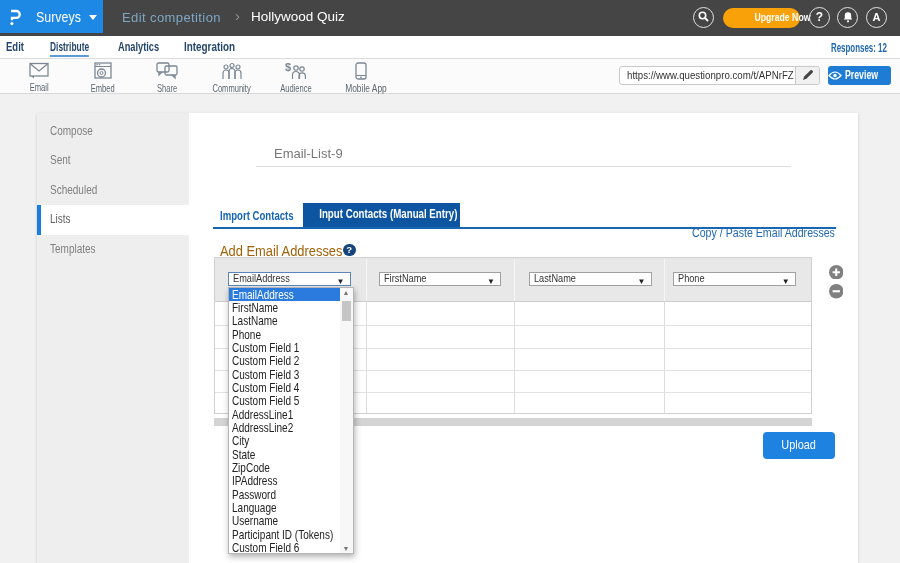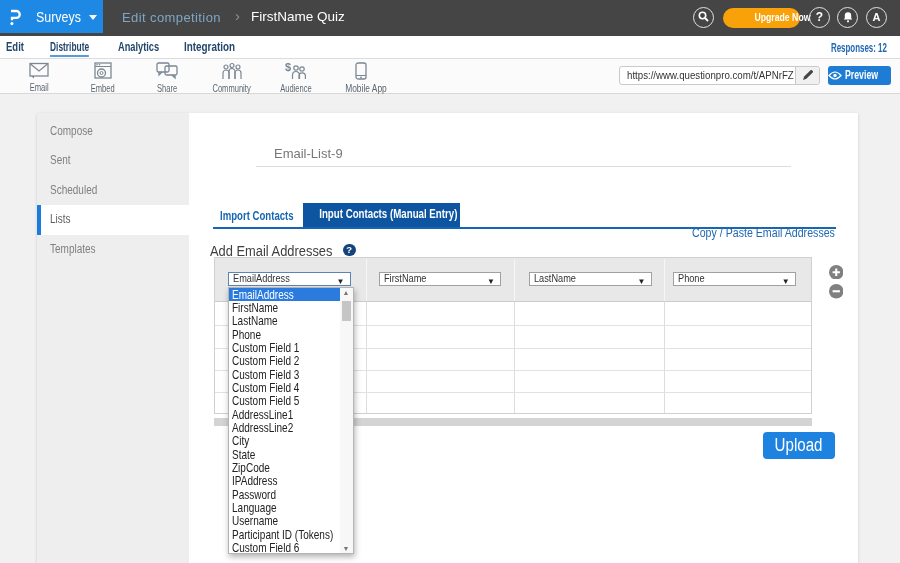--- a/index.html
+++ b/index.html
@@ -39,21 +39,21 @@
 #sidebar { left:0; top:0; width:152px; height:450px; background:#eeeeee; }
 .sitem { position:absolute; left:0; width:152px; height:29.5px; font-size:12.5px; color:#808080; line-height:29.5px; padding-left:13px; }
 .sitem.active { background:#fff; color:#606060; border-left:4px solid #1b7ce0; padding-left:9px; }
 
 
 #title { left:237px; top:32.5px; font-size:13px; color:#777; }
 #titleline { left:219px; top:53px; width:535px; height:0; border-bottom:1px solid #ddd; }
 #tabs-inactive { left:183px; top:96px; font-size:12px; font-weight:bold; color:#1766b3; }
 #tab-active { left:266px; top:90px; width:157px; height:23.5px; background:#0d55a0; color:#fff; font-size:12px; font-weight:bold; line-height:23.5px; text-align:center; }
 #tabline { left:176px; top:114px; width:623px; height:2px; background:#1766b3; }
-#addemail { left:173px; top:129.5px; font-size:14px; color:#404040;text-align:right; }
+#addemail { left:183px; top:129.5px; font-size:14px; color:#a16207;text-align:right; }
 #qbadge { left:306px; top:130.5px; width:12.5px; height:12.5px; background:#15447c; border-radius:50%; color:#fff; font-size:9.5px; font-weight:bold; text-align:center; line-height:12.5px; }
 #copypaste { left:655px; top:113px; font-size:12.5px; color:#2268b2; }
 
 
 #tbl { left:176.5px; top:144px; width:598px; height:157px; border:1px solid #d0d0d0; background:#fff; }
 #thead { position:absolute; left:0; top:0; width:596px; height:44px; background:#e8e8e8; border-bottom:1px solid #ccc; }
 .vline { position:absolute; top:44px; width:1px; height:111px; background:#ddd; }
 .vlineh { position:absolute; top:1px; width:1px; height:42px; background:#f6f6f6; }
 .hline { position:absolute; left:0; width:596px; height:1px; background:#e2e2e2; }
 .selbox { position:absolute; top:13.5px; width:122.5px; height:14px; background:#fff; border:1px solid #a0a0a0; font-size:10px; color:#333; line-height:11.5px; padding-left:4px; }
@@ -64,37 +64,37 @@
 
 
 #dd { left:190.5px; top:173.5px; width:126px; height:267px; background:#fff; border:1px solid #b5b5b5; box-shadow:1px 3px 6px rgba(0,0,0,.3); z-index:5; }
 .ddi { height:13.35px; line-height:13.4px; font-size:13px; color:#222; padding-left:3.5px; white-space:nowrap; }
 .ddi > span { display:inline-block; transform:scaleX(.77); transform-origin:0 50%; }
 .ddi.sel { background:#2b7bdf; color:#fff; }
 #ddsb { position:absolute; right:0; top:0; width:13px; height:265px; background:#f7f7f7; }
 #ddthumb { position:absolute; right:2px; top:13px; width:9px; height:20px; background:#c5c5c5; }
 .ddarr { position:absolute; right:3px; font-size:7px; color:#777; }
 
-#upload { left:726px; top:319px; width:72px; height:26.5px; background:#1e82e0; border-radius:4px; color:#fff; font-size:18px; text-align:center; line-height:26.5px; }
+#upload { left:726px; top:319px; width:72px; height:26.5px; background:#1e82e0; border-radius:4px; color:#fff; font-size:13px; text-align:center; line-height:26.5px; }
 </style>
 </head>
 <body>
 
 <div class="abs" id="topbar">
   <div class="abs" id="logoblk">
     <svg width="12" height="18" viewBox="0 0 12 18">
       <path d="M1 2 H6.3 A3.45 3.45 0 0 1 6.3 8.9 H2 V11.2" fill="none" stroke="#fff" stroke-width="2.3"></path>
       <circle cx="1.9" cy="14.6" r="1.55" fill="#fff"></circle>
     </svg>
     <span id="surveys"><span class="sx" style="transform:scaleX(.83)">Surveys</span></span>
     <span id="logotri"></span>
   </div>
   <span class="abs" id="crumb1">Edit competition</span>
   <span class="abs" id="crumbsep">›</span>
-  <span class="abs" id="crumb2">FirstName Quiz</span>
+  <span class="abs" id="crumb2">Hollywood Quiz</span>
   <div class="hcirc" style="left:693px;">
     <svg width="11" height="11" viewBox="0 0 11 11" style="margin-top:3px">
       <circle cx="4.5" cy="4.5" r="3.2" fill="none" stroke="#fff" stroke-width="1.6"></circle>
       <line x1="7" y1="7" x2="10" y2="10" stroke="#fff" stroke-width="1.8"></line>
     </svg>
   </div>
   <div class="abs" id="upgrade"><span class="sx" style="transform:scaleX(.79);transform-origin:50% 50%">Upgrade Now</span></div>
   <div class="hcirc" style="left:809px; font-size:12px; font-weight:bold; line-height:19px;">?</div>
   <div class="hcirc" style="left:837px;">
     <svg width="12" height="13" viewBox="0 0 12 13" style="margin-top:2.5px">

